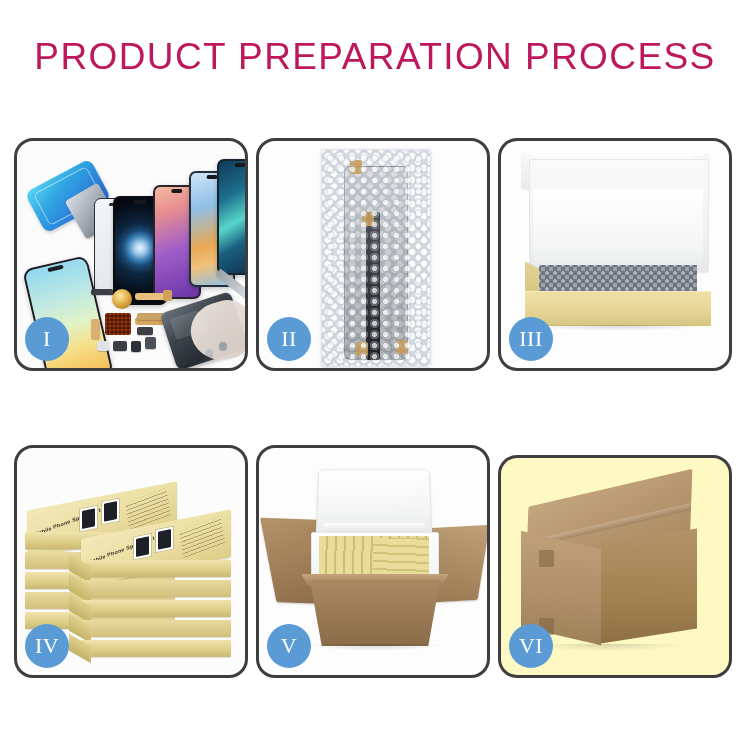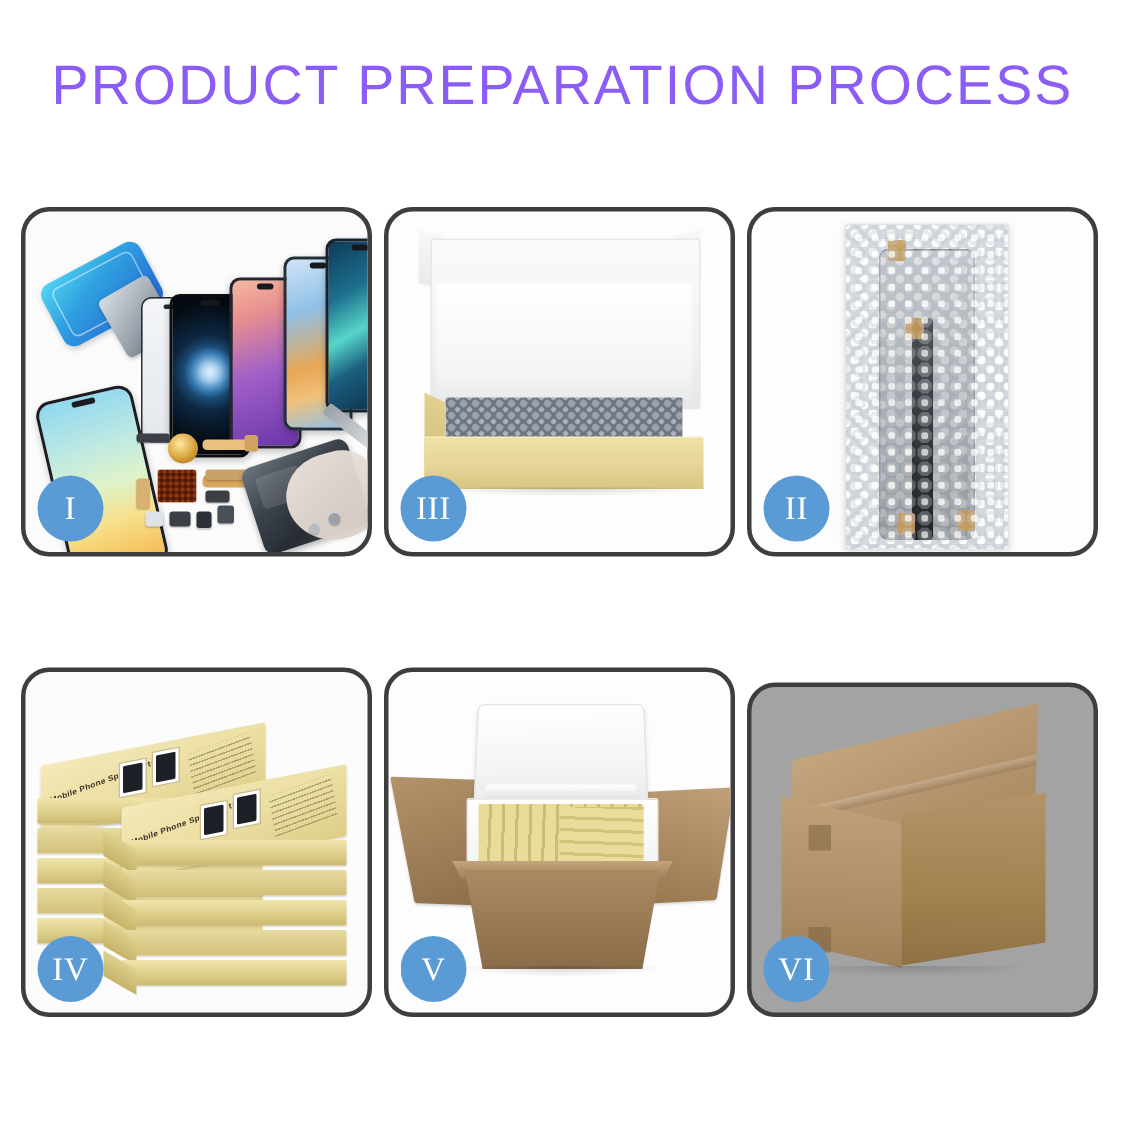--- a/index.html
+++ b/index.html
@@ -10,21 +10,21 @@
     overflow:hidden;
   }
   .page{position:relative;width:750px;height:750px;background:#fff;}
 
   
   .header{padding-top:38px;text-align:center;}
   .title{
     font-size:37px;
     letter-spacing:1.4px;
     font-weight:400;
-    color:#8b5cf6;
+    color:#be185d;
     line-height:1.05;
     white-space:nowrap;
   }
   .subtitle{
     margin-top:11px;
     font-size:15.5px;
     color:#1b1b1b;
     letter-spacing:.1px;
     white-space:nowrap;
   }
@@ -295,21 +295,21 @@
   }
   .carton-rim{
     position:absolute;left:36px;top:126px;width:160px;height:12px;
     background:linear-gradient(180deg,#c3a47c,#a0805a);
     clip-path:polygon(4% 0,96% 0,92% 100%,8% 100%);
   }
   .carton-shadow{position:absolute;left:50px;top:196px;width:132px;height:7px;
     background:radial-gradient(ellipse at 50% 0,rgba(0,0,0,.17),transparent 72%);}
 
   
-  .p6{background:#a3a3a3;margin-top:10px;}
+  .p6{background:#fef9c3;margin-top:10px;}
   .c6-top{
     position:absolute;left:26px;top:30px;width:164px;height:78px;
     background:linear-gradient(165deg,#c3a57e 0%,#b79771 45%,#a9895f 100%);
     transform:skewY(-13deg) skewX(-2deg);
     border-radius:2px;
   }
   .c6-top:after{
     content:"";position:absolute;left:0;right:0;top:44%;height:7px;
     background:linear-gradient(180deg,rgba(255,255,255,.2),rgba(120,95,65,.3));
   }
@@ -376,47 +376,47 @@
 
         <div class="chassis"></div>
         <div class="tweezer"></div>
         <div class="hand"></div>
         <div class="cmp" style="right:18px;bottom:18px;width:8px;height:8px;border-radius:50%;background:#9aa1a8;"></div>
         <div class="cmp" style="right:32px;bottom:12px;width:7px;height:7px;border-radius:50%;background:#b7bdc3;"></div>
       </div>
       <div class="badge">I</div>
     </div>
 
-    <div class="panel p3">
-      <div class="scene">
-        <div class="b3-lidflapL"></div>
-        <div class="b3-lidflapR"></div>
-        <div class="b3-lid"></div>
-        <div class="b3-foam"></div>
-        <div class="b3-bubbles"></div>
-        <div class="b3-side"></div>
-        <div class="b3-front"></div>
-        <div class="b3-shadow"></div>
-      </div>
-      <div class="badge">III</div>
-    </div>
-
     <div class="panel p2">
       <div class="scene">
         <div class="bag">
           <div class="part"></div>
           <div class="flexstrip"></div>
           <div class="tab t1"></div>
           <div class="tab t2"></div>
           <div class="tab t3"></div>
           <div class="tab t4"></div>
           <div class="ovl"></div>
         </div>
       </div>
       <div class="badge">II</div>
+    </div>
+
+    <div class="panel p3">
+      <div class="scene">
+        <div class="b3-lidflapL"></div>
+        <div class="b3-lidflapR"></div>
+        <div class="b3-lid"></div>
+        <div class="b3-foam"></div>
+        <div class="b3-bubbles"></div>
+        <div class="b3-side"></div>
+        <div class="b3-front"></div>
+        <div class="b3-shadow"></div>
+      </div>
+      <div class="badge">III</div>
     </div>
 
     <div class="panel p4">
       <div class="scene">
         <div class="stack">
 
           <div class="lidface" style="left:4px;top:26px;">
             <div class="lbl">Mobile Phone Spare Parts</div>
             <div class="win" style="left:52px;top:8px;width:17px;height:22px;">
                 <i></i>

